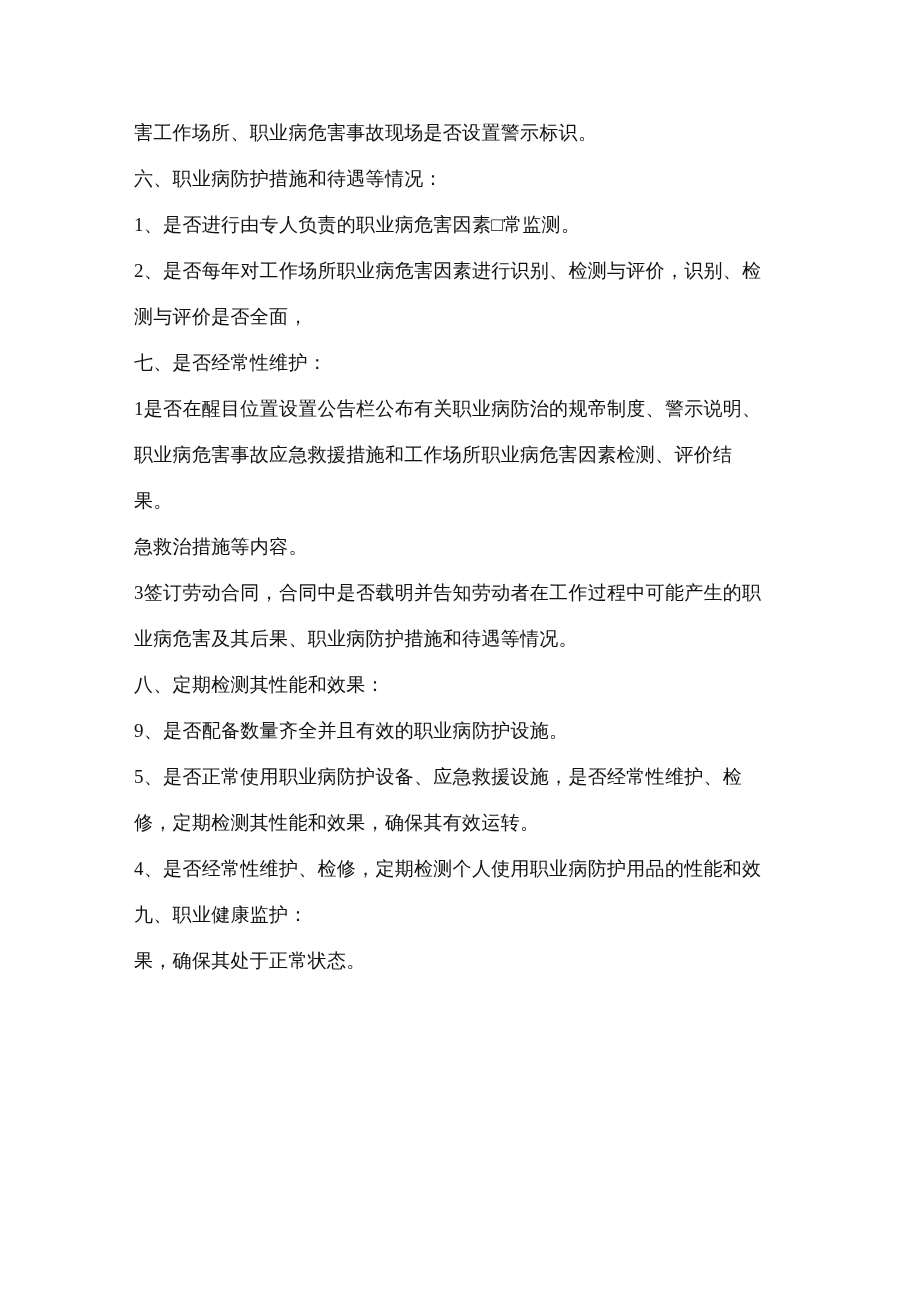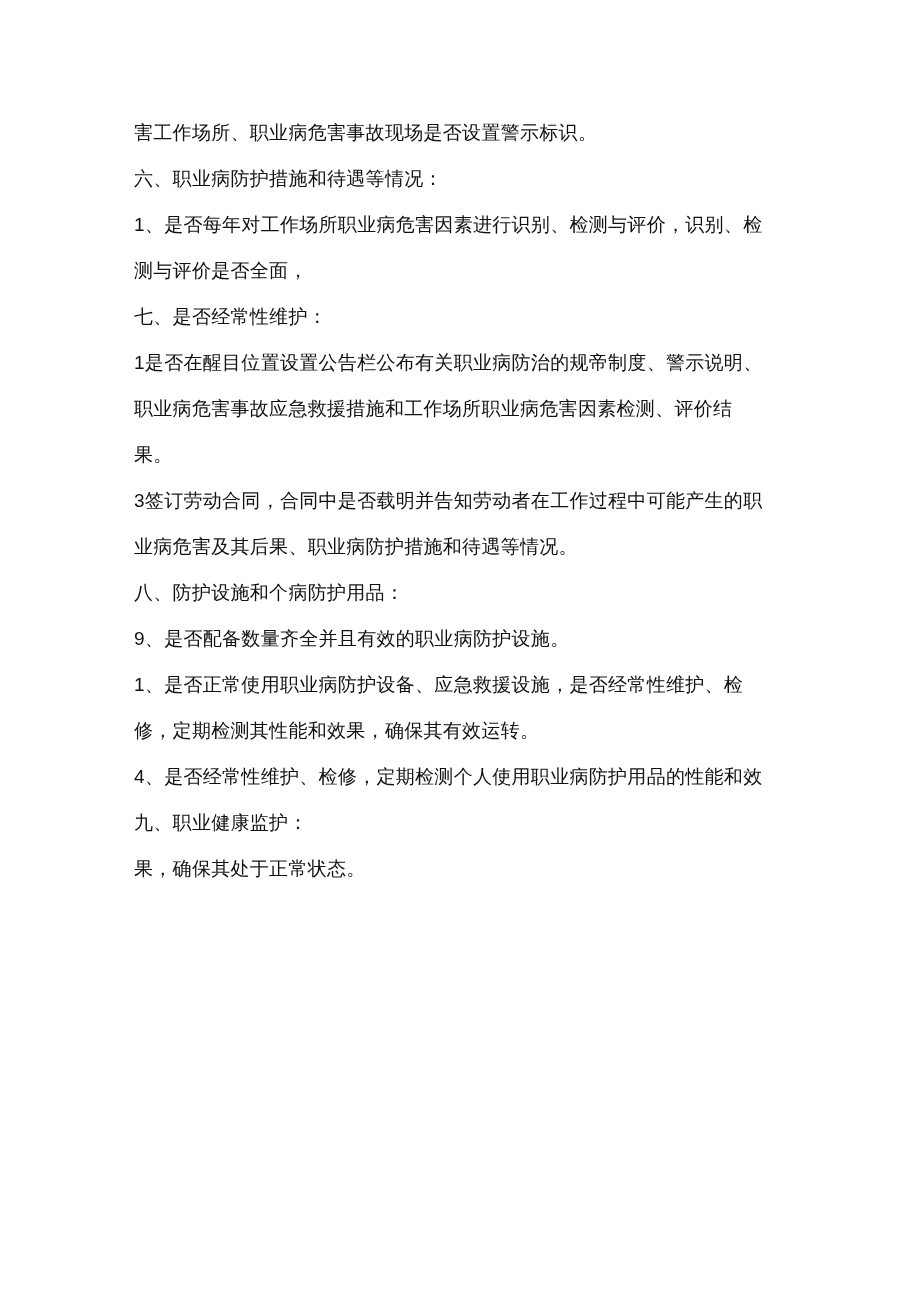--- a/index.html
+++ b/index.html
@@ -24,43 +24,45 @@
     .content {
       position: absolute;
       left: 134px;
       top: 114px;
       width: 660px;
     }
     .line {
       display: block;
       height: 46px;
       line-height: 38px;
-      font-family: Liberation Sans, sans-serif;
+      font-family: Liberation Serif, serif;
       font-size: 19px;
       color: #111111;
       white-space: nowrap;
       letter-spacing: 0.3px;
     }
   </style>
 </head>
 <body>
 
 <div class="page">
   <div class="content">
     <span class="line">害工作场所、职业病危害事故现场是否设置警示标识。</span>
     <span class="line">六、职业病防护措施和待遇等情况：</span>
-    <span class="line">1、是否每年对工作场所职业病危害因素进行识别、检测与评价，识别、检</span>
+    <span class="line">1、是否进行由专人负责的职业病危害因素□常监测。</span>
+    <span class="line">2、是否每年对工作场所职业病危害因素进行识别、检测与评价，识别、检</span>
     <span class="line">测与评价是否全面，</span>
     <span class="line">七、是否经常性维护：</span>
     <span class="line">1是否在醒目位置设置公告栏公布有关职业病防治的规帝制度、警示说明、</span>
     <span class="line">职业病危害事故应急救援措施和工作场所职业病危害因素检测、评价结</span>
     <span class="line">果。</span>
+    <span class="line">急救治措施等内容。</span>
     <span class="line">3签订劳动合同，合同中是否载明并告知劳动者在工作过程中可能产生的职</span>
     <span class="line">业病危害及其后果、职业病防护措施和待遇等情况。</span>
-    <span class="line">八、防护设施和个病防护用品：</span>
+    <span class="line">八、定期检测其性能和效果：</span>
     <span class="line">9、是否配备数量齐全并且有效的职业病防护设施。</span>
-    <span class="line">1、是否正常使用职业病防护设备、应急救援设施，是否经常性维护、检</span>
+    <span class="line">5、是否正常使用职业病防护设备、应急救援设施，是否经常性维护、检</span>
     <span class="line">修，定期检测其性能和效果，确保其有效运转。</span>
     <span class="line">4、是否经常性维护、检修，定期检测个人使用职业病防护用品的性能和效</span>
     <span class="line">九、职业健康监护：</span>
     <span class="line">果，确保其处于正常状态。</span>
   </div>
 </div>
 
 </body></html>

